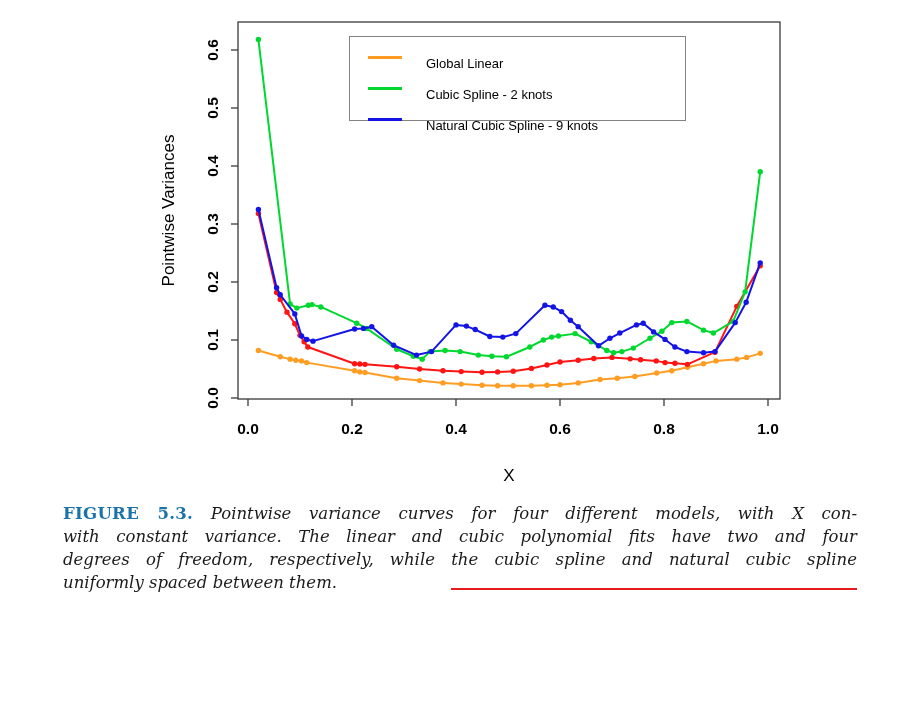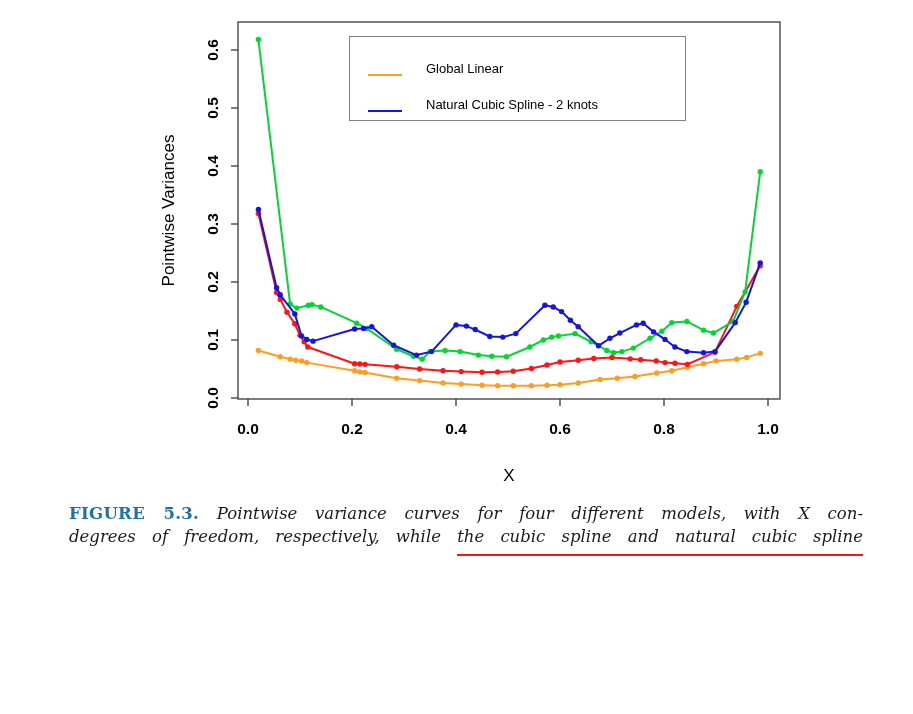--- a/index.html
+++ b/index.html
@@ -3,30 +3,30 @@
 <meta charset="utf-8">
 <style>
   html,body{margin:0;padding:0;background:#fff;}
   .page{position:relative;width:913px;height:714px;background:#ffffff;overflow:hidden;
         font-family:"Liberation Sans",sans-serif;}
   .figure{position:absolute;left:0;top:0;width:913px;height:500px;}
   #chart-svg{position:absolute;left:0;top:0;}
   .legend{position:absolute;left:349px;top:36px;width:337px;height:85px;
           border:1.5px solid #828282;background:#fff;box-sizing:border-box;
           display:flex;flex-direction:column;justify-content:space-evenly;padding:3px 0;}
-  .legend-row{display:flex;align-items:flex-end;padding-left:18px;margin-top:16px;}
+  .legend-row{display:flex;align-items:flex-start;padding-left:18px;margin-top:16px;}
   .legend-line{width:34px;height:2.5px;display:inline-block;flex:0 0 34px;}
   .legend-label{margin-left:24px;font-size:13px;color:#000;white-space:nowrap;}
-  .caption{position:absolute;left:69px;top:502px;width:794px;
+  .caption{position:absolute;left:63px;top:502px;width:794px;
            font-family:"DejaVu Serif",serif;font-style:italic;font-size:16.5px;
            line-height:23px;color:#1b1b1b;}
   .cap-line{text-align:justify;text-align-last:justify;white-space:normal;}
   .cap-line.last{text-align:left;text-align-last:left;}
   .figlabel{font-style:normal;font-weight:bold;color:#1a72a8;letter-spacing:.3px;}
-  .redline{border-bottom:2.5px solid #e51c1c;padding-bottom:8px;}
+  .redline{border-bottom:2.5px solid #e51c1c;padding-bottom:19px;}
 </style>
 </head>
 <body>
 
 <div class="page">
 
   <div class="figure">
     <svg id="chart-svg" width="913" height="500">
         <rect x="238" y="22" width="542" height="377" fill="none" stroke="#3a3a3a" stroke-width="1.3"></rect>
         <line x1="248" y1="399" x2="248" y2="406" stroke="#3a3a3a" stroke-width="1.3"></line>
@@ -200,24 +200,30 @@
         <circle cx="746.16" cy="302.3" r="2.7" fill="#1414e6"></circle>
         <circle cx="760.2" cy="262.86" r="2.7" fill="#1414e6"></circle>
       </svg>
 
     <div class="legend">
       <div class="legend-row">
         <span class="legend-line" style="background: rgb(255, 157, 35);"></span>
         <span class="legend-label">Global Linear</span>
       </div>
       <div class="legend-row">
+        <span class="legend-line" style="background: rgb(0, 216, 48);"></span>
+        <span class="legend-label">Cubic Spline - 2 knots</span>
+      </div>
+      <div class="legend-row">
         <span class="legend-line" style="background: rgb(20, 20, 230);"></span>
-        <span class="legend-label">Natural Cubic Spline - 2 knots</span>
+        <span class="legend-label">Natural Cubic Spline - 9 knots</span>
       </div>
     </div>
   </div>
 
   <div class="caption">
     <div class="cap-line"><span class="figlabel" style="color: rgb(26, 114, 168);">FIGURE 5.3.</span> <span>Pointwise variance curves for four different models, with X con-</span></div>
+    <div class="cap-line"><span>with constant variance. The linear and cubic polynomial fits have two and four</span></div>
     <div class="cap-line"><span>degrees of freedom, respectively, while </span><span class="redline" style="border-bottom-color: rgb(229, 28, 28);">the cubic spline and natural cubic spline</span></div>
+    <div class="cap-line last"><span>uniformly spaced between them.</span></div>
   </div>
 
 </div>
 
 </body></html>

